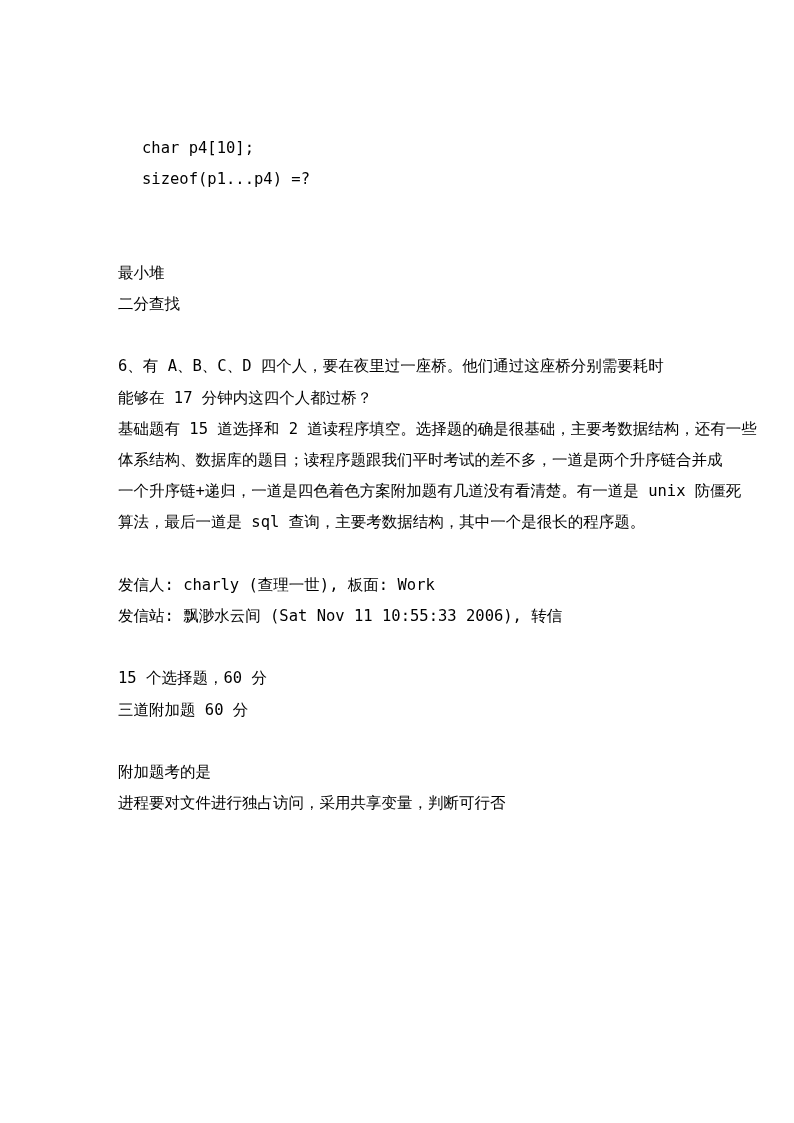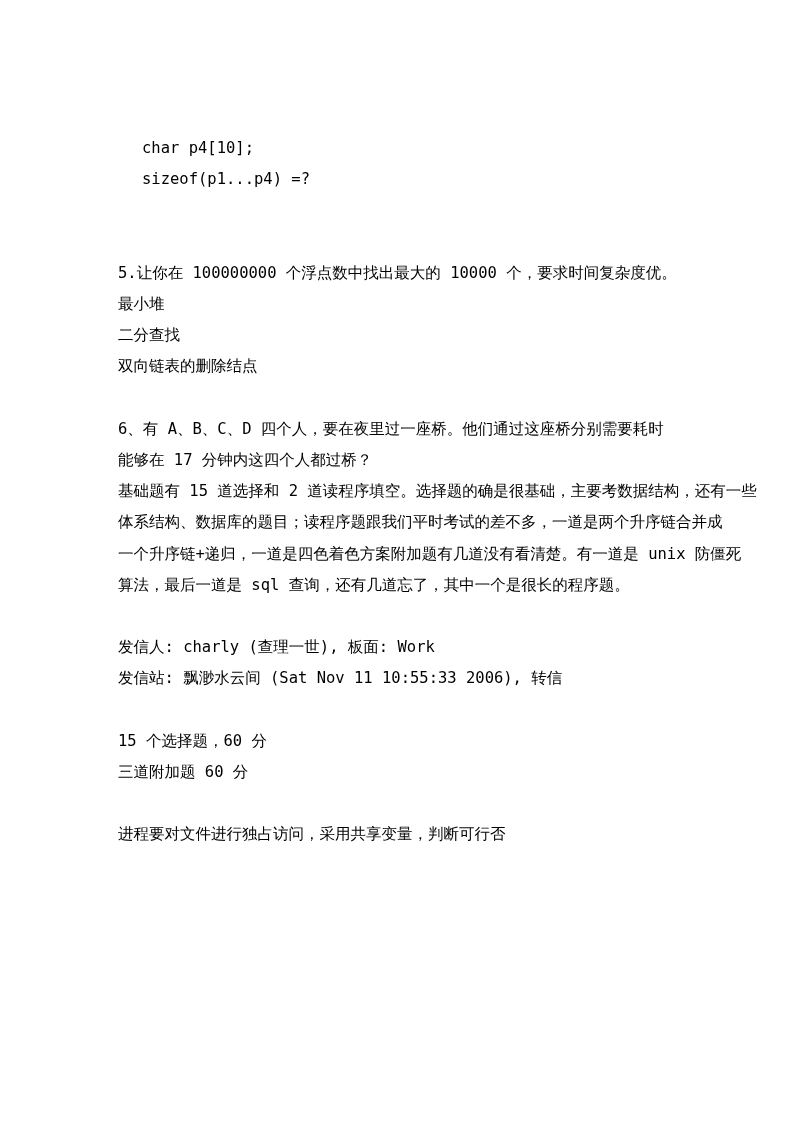--- a/index.html
+++ b/index.html
@@ -41,43 +41,42 @@
   <div class="content">
 
     <p class="line code">char p4[10];</p>
     <p class="line code">sizeof(p1...p4) =?</p>
 
     <p class="line blank"></p>
 
 
     <p class="line blank"></p>
 
-    <p class="line">5.让你在 100000000 个浮点数中找出最大的 10000 个，要求时间复杂度优。</p>
     <p class="line">最小堆</p>
     <p class="line">二分查找</p>
-    <p class="line">双向链表的删除结点</p>
 
     <p class="line blank"></p>
 
     <p class="line">6、有 A、B、C、D 四个人，要在夜里过一座桥。他们通过这座桥分别需要耗时</p>
     <p class="line">能够在 17 分钟内这四个人都过桥？</p>
 
     <p class="line">基础题有 15 道选择和 2 道读程序填空。选择题的确是很基础，主要考数据结构，还有一些</p>
     <p class="line">体系结构、数据库的题目；读程序题跟我们平时考试的差不多，一道是两个升序链合并成</p>
     <p class="line">一个升序链+递归，一道是四色着色方案附加题有几道没有看清楚。有一道是 unix 防僵死</p>
-    <p class="line">算法，最后一道是 sql 查询，还有几道忘了，其中一个是很长的程序题。</p>
+    <p class="line">算法，最后一道是 sql 查询，主要考数据结构，其中一个是很长的程序题。</p>
 
     <p class="line blank"></p>
 
     <p class="line">发信人: charly (查理一世), 板面: Work</p>
     <p class="line">发信站: 飘渺水云间 (Sat Nov 11 10:55:33 2006), 转信</p>
 
     <p class="line blank"></p>
 
     <p class="line">15 个选择题，60 分</p>
     <p class="line">三道附加题 60 分</p>
 
     <p class="line blank"></p>
 
+    <p class="line">附加题考的是</p>
     <p class="line">进程要对文件进行独占访问，采用共享变量，判断可行否</p>
 
   </div>
 </div>
 
 </body></html>

